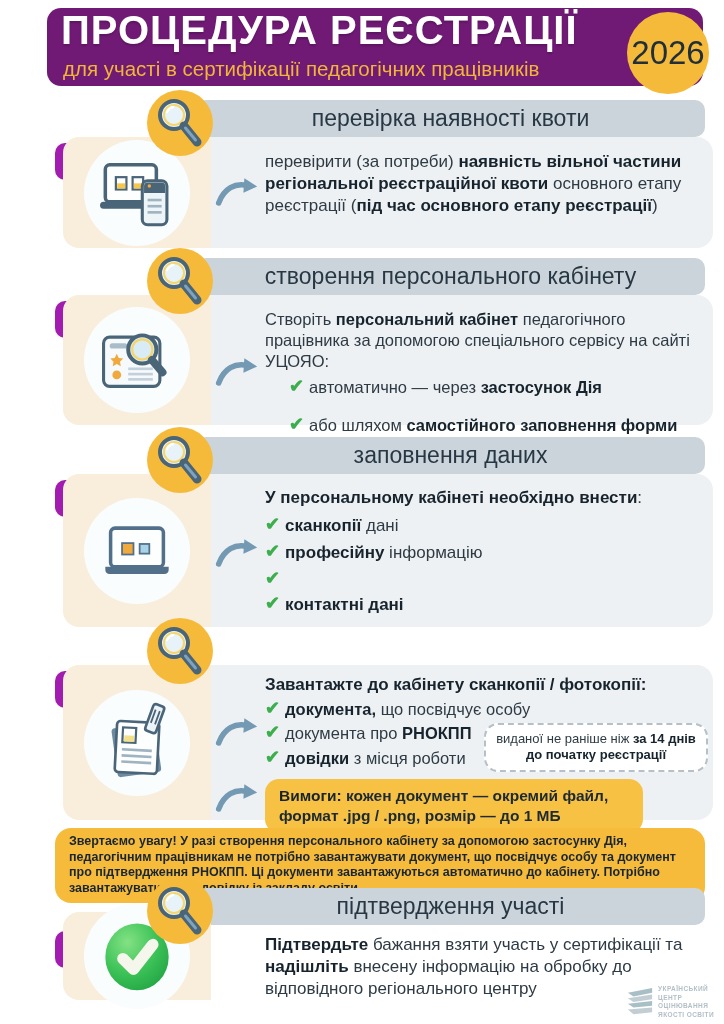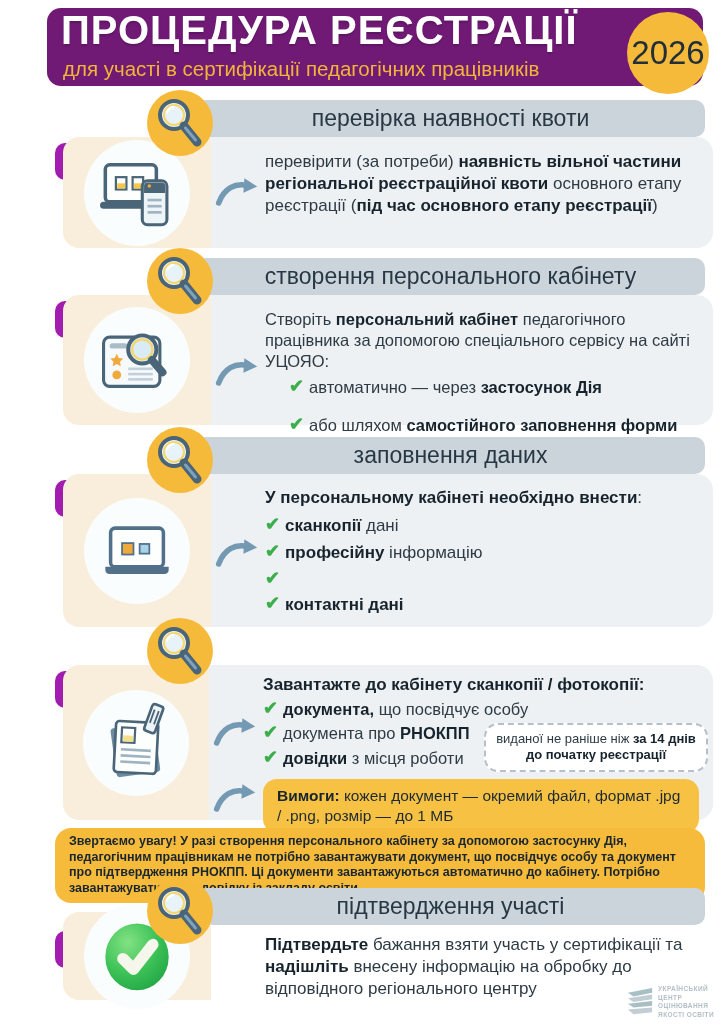--- a/index.html
+++ b/index.html
@@ -42,21 +42,21 @@
   #s5c{top:912px;height:88px;}  #s5h{top:888px;}
 
   #s2c .chk{margin-top:5px;}
   #s2c .chk + .chk{margin-top:16px;}
   #s3c .lead{font-size:17px;margin-bottom:7px;}
   #s3c .chk{font-size:17px;margin-top:5px;}
   #s4c .ccontent{padding-top:10px;}
   #s4c .lead{font-size:17px;margin-bottom:4px;}
   #s4c .chk{margin-top:3px;}
   .callout{position:absolute;right:5px;top:58px;width:224px;background:#fff;border:2px dashed #b6c0c8;border-radius:14px;padding:6px 8px;font-size:13px;line-height:1.25;text-align:center;color:#2e3b44;box-sizing:border-box;}
-  .reqbox{margin-top:10px;background:#f7c243;border-radius:14px;padding:7px 14px;width:436px;font-size:15.5px;line-height:1.28;box-sizing:border-box;color:#1d2a33;}
+  .reqbox{margin-top:10px;background:#f7c243;border-radius:14px;padding:7px 14px;width:378px;font-size:15.5px;line-height:1.28;box-sizing:border-box;color:#1d2a33;font-weight:bold;}
 
   .notice{position:absolute;left:55px;top:828px;width:650px;background:#f7bb3c;border-radius:16px;padding:6px 14px;box-sizing:border-box;font-size:12.5px;font-weight:bold;line-height:1.25;color:#19262e;}
 
   #s5c .p1{padding-top:8px;}
 
   
   .flogo{position:absolute;right:10px;bottom:4px;display:flex;align-items:center;gap:4px;}
   .flogo svg{width:28px;height:34px;}
   .forg{font-size:6.5px;line-height:1.35;color:#b2bfc6;font-weight:bold;letter-spacing:.4px;}
 </style>

